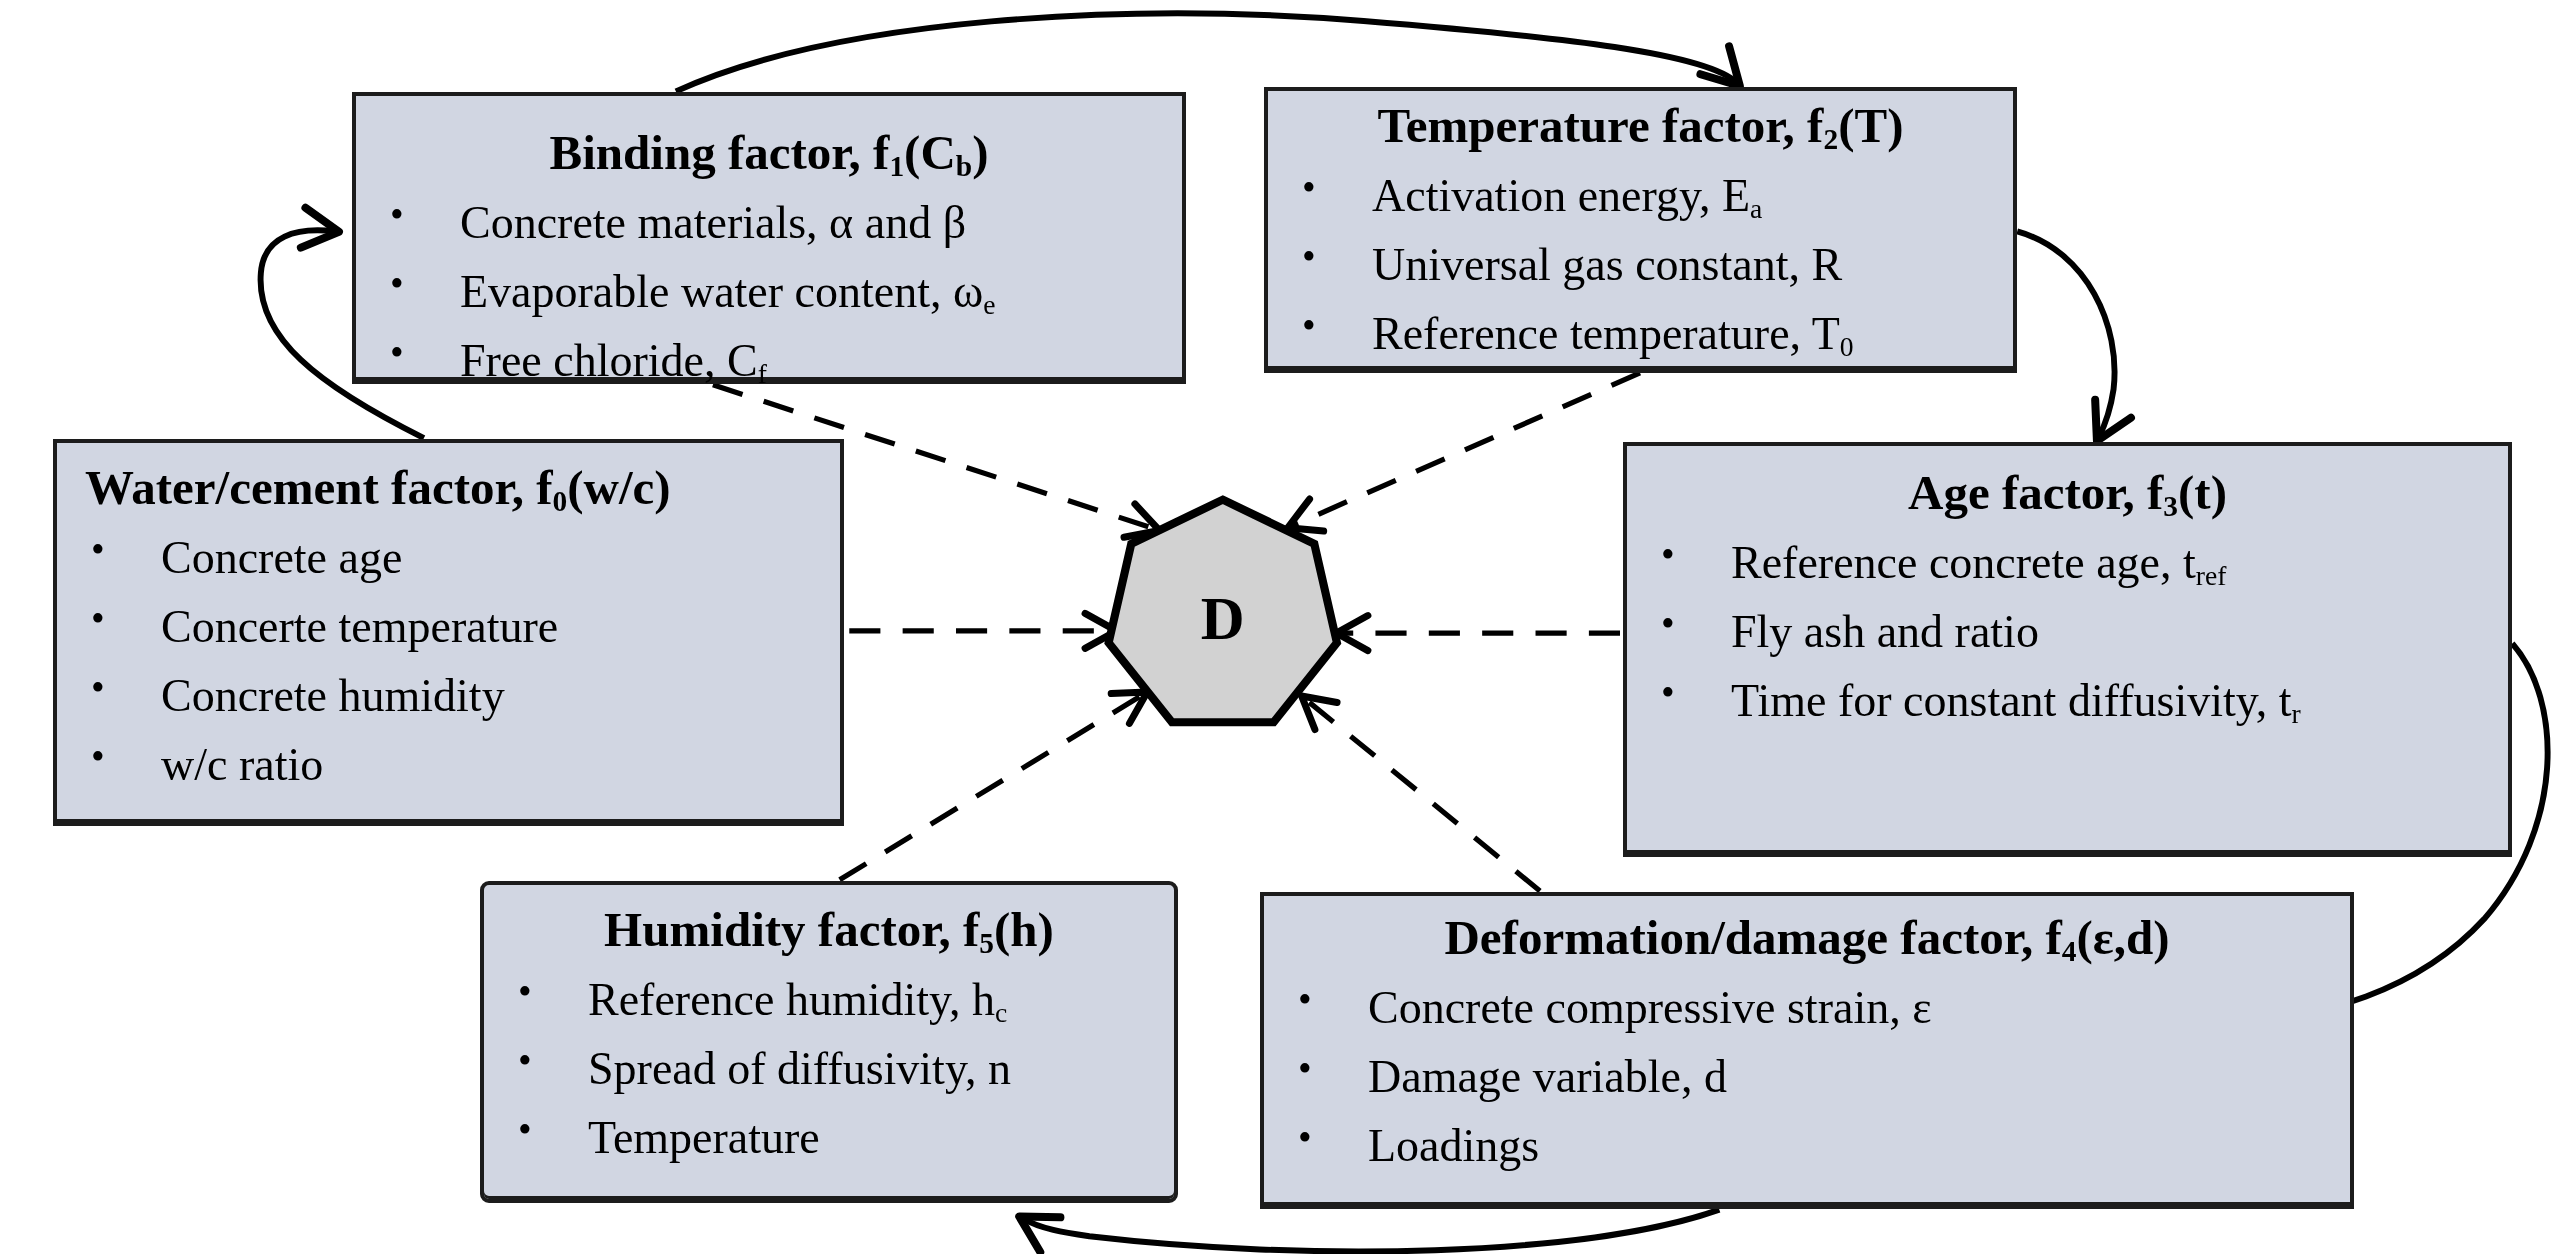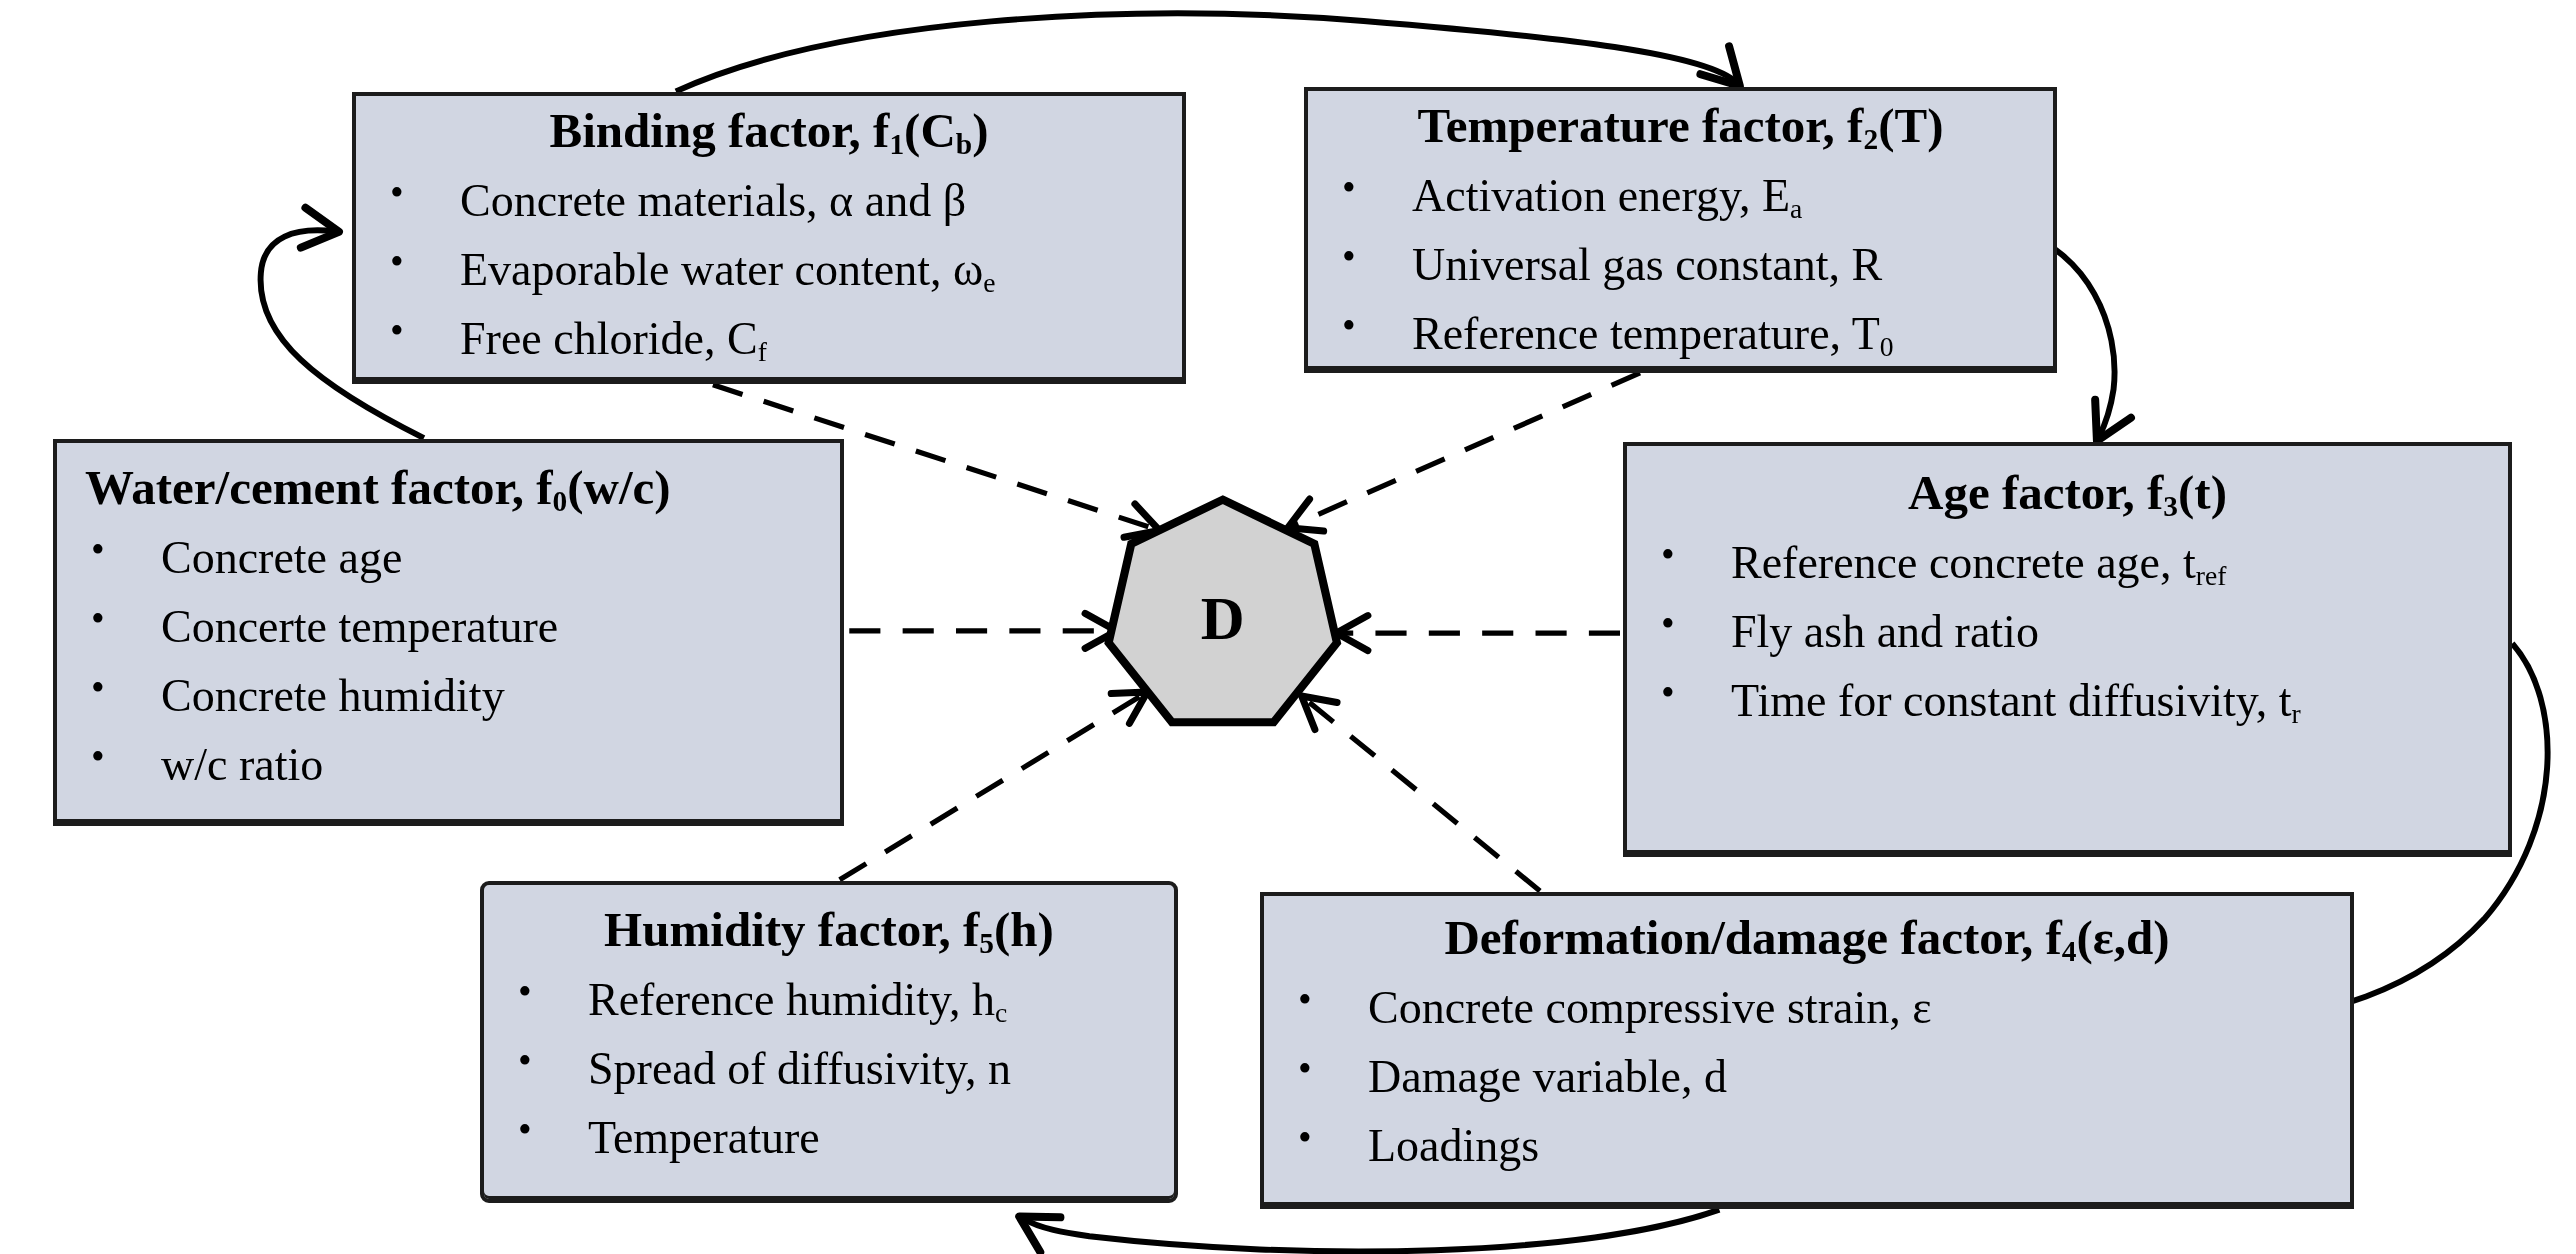--- a/index.html
+++ b/index.html
@@ -18,21 +18,21 @@
     position: absolute; left: 0; top: 0;
     width: 2576px; height: 1255px;
     z-index: 0;
   }
   .box {
     position: absolute;
     z-index: 1;
     background: #d1d6e2;
     border: 4.4px solid #1c1c1c;
     box-sizing: border-box;
-    padding-top: 0;
+    padding-top: 22px;
     box-shadow: 0 -3px 0 #1c1c1c inset;
   }
   .box .title {
     font-weight: bold;
     font-size: 49px;
     line-height: 1.42;
     text-align: center;
     white-space: nowrap;
   }
   .box.align-left .title {
@@ -88,21 +88,21 @@
     <text x="1650" y="862" text-anchor="middle" font-family="Liberation Serif, DejaVu Serif, serif" font-size="82" font-weight="bold" fill="#000">D</text>
   </svg>
 
   <div class="box" style="left:352px; top:92px; width:834px; height:292px;">
     <div class="title">Binding factor, f<sub>1</sub>(C<sub>b</sub>)</div>
     <div class="item">Concrete materials, α and β</div>
     <div class="item">Evaporable water content, ω<sub>e</sub></div>
     <div class="item">Free chloride, C<sub>f</sub></div>
   </div>
 
-  <div class="box" style="left:1264px; top:87px; width:753px; height:286px; padding-top:0;margin-left:40px;">
+  <div class="box" style="left:1264px; top:87px; width:753px; height:286px; padding-top:0;">
     <div class="title">Temperature factor, f<sub>2</sub>(T)</div>
     <div class="item">Activation energy, E<sub>a</sub></div>
     <div class="item">Universal gas constant, R</div>
     <div class="item">Reference temperature, T<sub>0</sub></div>
   </div>
 
   <div class="box align-left" style="left:53px; top:439px; width:791px; height:387px; padding-top:10.4px;">
     <div class="title">Water/cement factor, f<sub>0</sub>(w/c)</div>
     <div class="item">Concrete age</div>
     <div class="item">Concerte temperature</div>

